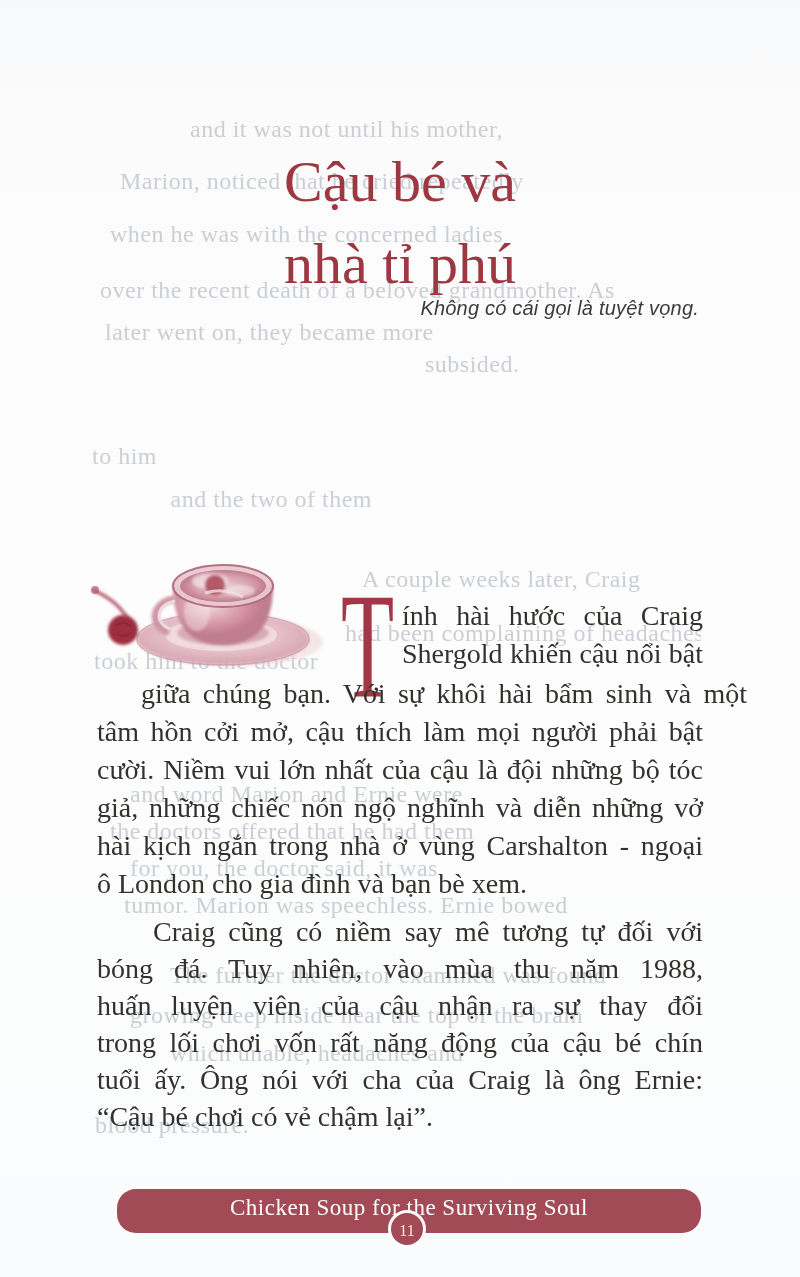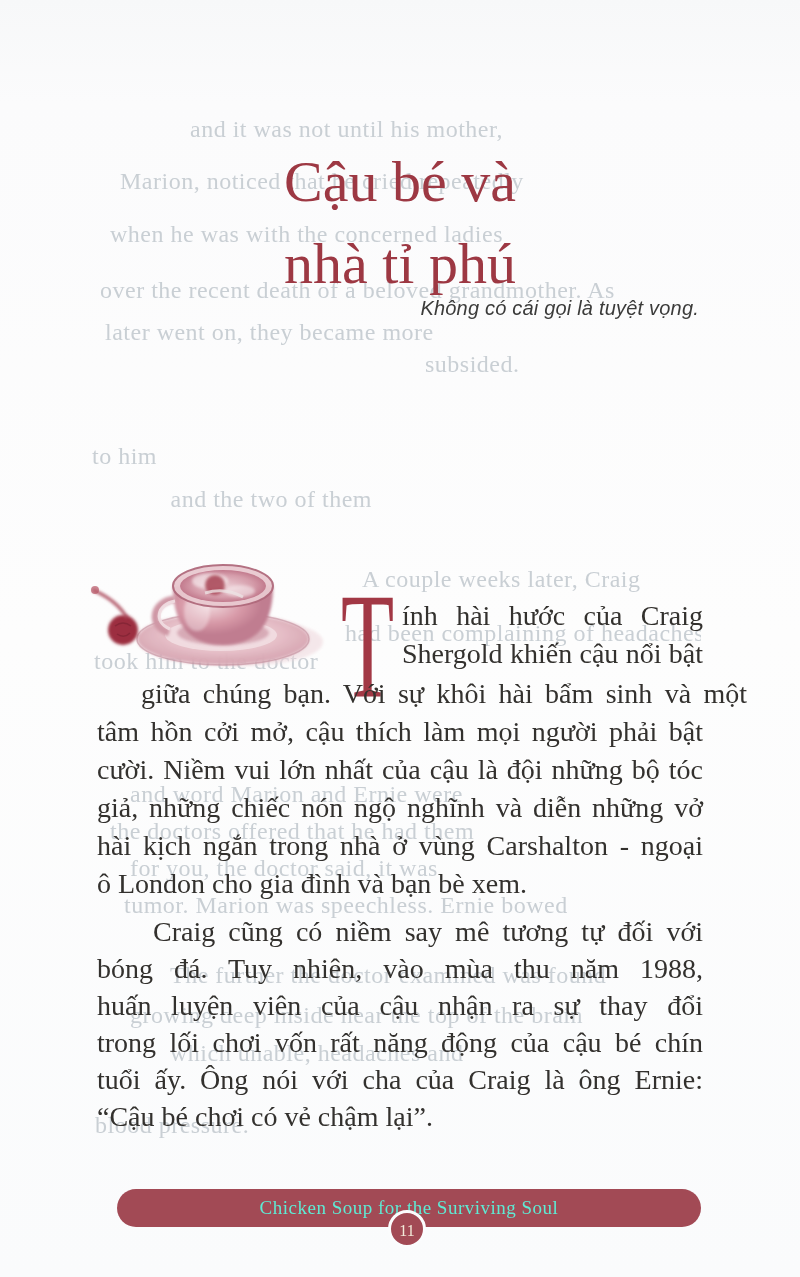--- a/index.html
+++ b/index.html
@@ -28,23 +28,23 @@
            font-size:150px;line-height:1;transform:scaleX(0.58);
            transform-origin:0 0;}
   .bl{position:absolute;left:97px;width:606px;height:38px;
       font-size:28px;line-height:36px;color:#33312e;
       text-align:justify;text-align-last:justify;white-space:nowrap;
       text-justify:inter-word;}
   .bl.beside{left:402px;width:301px;}
   .bl.lastline{text-align:left;text-align-last:left;}
   .bl.indent{padding-left:56px;width:550px;}
   
-  .fbar{position:absolute;left:117px;top:1189px;width:584px;height:38px;
+  .fbar{position:absolute;left:117px;top:1189px;width:584px;height:44px;
         background:#a24a55;border-radius:19px;text-align:center;
-        color:#5eead4;font-size:19px;line-height:37px;letter-spacing:0.5px;}
+        color:#ffffff;font-size:23px;line-height:37px;letter-spacing:0.5px;}
   .fcirc{position:absolute;left:388px;top:1210px;width:38px;height:38px;
          background:#a24a55;border:3px solid #fbfcfd;border-radius:50%;
          text-align:center;color:#f3ead9;font-size:16px;line-height:36px;
          box-sizing:border-box;}
 </style>
 </head>
 <body>
 
 <div class="page">
 

